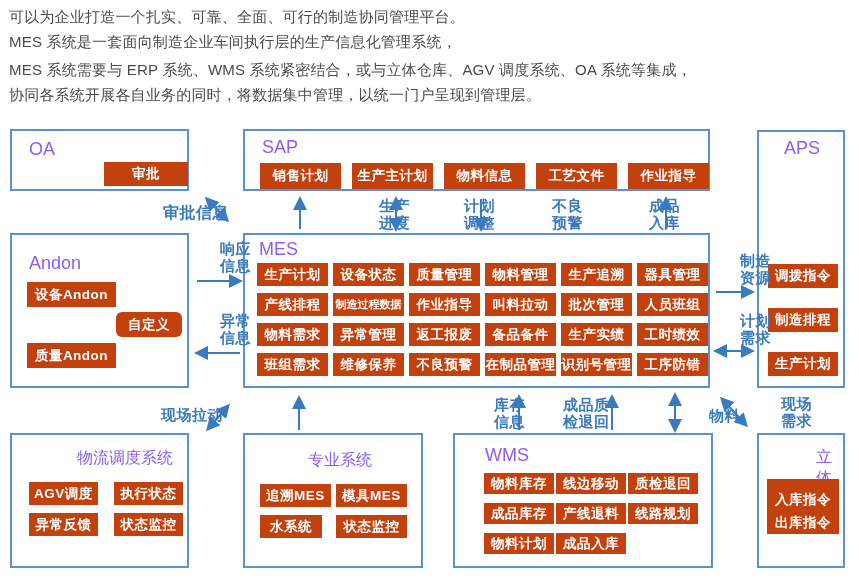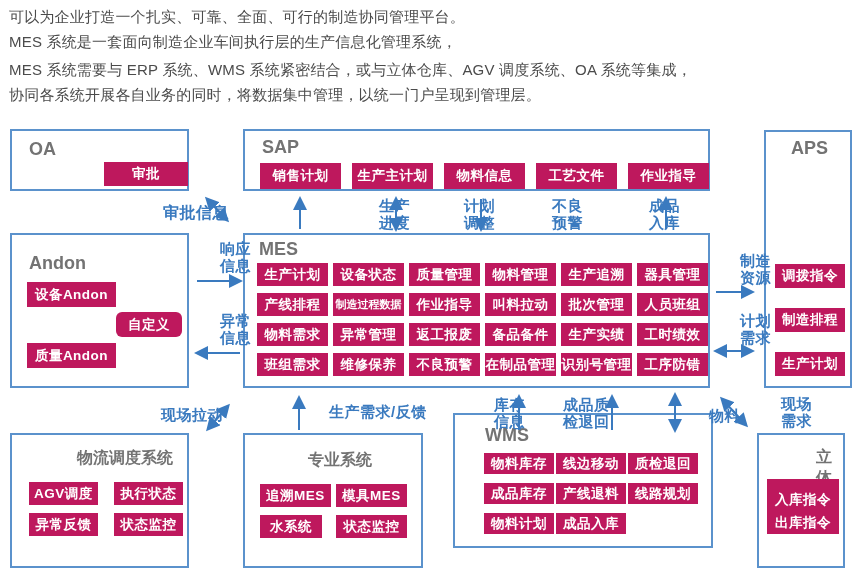--- a/index.html
+++ b/index.html
@@ -10,25 +10,25 @@
   #stage {
     position:relative; width:859px; height:586px; background:#ffffff;
     overflow:hidden;
   }
   
   .intro { position:absolute; left:9px; top:6px; color:#4b4b4b; font-size:15px; }
   .intro p { line-height:22px; margin-bottom:3px; letter-spacing:0.2px; }
   .intro p.gap { margin-top:6px; }
   
   .box { position:absolute; background:#ffffff; border:2px solid #5b92cc; }
-  .box-title { position:absolute; font-weight:bold; color:#737373; font-size:18px; }
+  .box-title { position:absolute; font-weight:normal; color:#8b5cf6; font-size:18px; }
   .box-title.cn { font-size:16px;margin-left:48px; }
   
   .btn {
-    position:absolute; background:#be185d; color:#ffffff;
+    position:absolute; background:#c2410c; color:#ffffff;
     display:flex; align-items:center; justify-content:center;
     font-size:13.5px; font-weight:600; white-space:nowrap; overflow:hidden;
     letter-spacing:0.5px;
   }
   
   .grid { position:absolute; display:grid; }
   .grid .btn { position:static; }
   #mes-grid { left:12px; top:28px; grid-template-columns:repeat(6,71px); gap:7px 5px; }
   #mes-grid .btn { height:23px; }
   #sap-row { left:15px; top:32px; display:flex; gap:11px; position:absolute;text-align:right; }
@@ -63,21 +63,21 @@
     <div class="box-title" style="left:17px;top:6px;">SAP</div>
     <div id="sap-row">
       <span class="btn">销售计划</span>
       <span class="btn">生产主计划</span>
       <span class="btn">物料信息</span>
       <span class="btn">工艺文件</span>
       <span class="btn">作业指导</span>
     </div>
   </div>
 
-  <div class="box" style="left:757px;top:130px;width:88px;height:258px;margin-left:7px;">
+  <div class="box" style="left:757px;top:130px;width:88px;height:258px;">
     <div class="box-title" style="left:25px;top:6px;">APS</div>
     <span class="btn" style="left:9px;top:132px;width:70px;height:24px;">调拨指令</span>
     <span class="btn" style="left:9px;top:176px;width:70px;height:24px;">制造排程</span>
     <span class="btn" style="left:9px;top:220px;width:70px;height:24px;">生产计划</span>
   </div>
 
   <div class="box" style="left:10px;top:233px;width:179px;height:155px;">
     <div class="box-title" style="left:17px;top:18px;">Andon</div>
     <span class="btn" style="left:15px;top:47px;width:89px;height:25px;">设备Andon</span>
     <span class="btn" style="left:104px;top:77px;width:66px;height:25px;border-radius:6px;">自定义</span>
@@ -123,21 +123,21 @@
   </div>
 
   <div class="box" style="left:243px;top:433px;width:180px;height:135px;">
     <div class="box-title cn" style="left:15px;top:15px;">专业系统</div>
     <span class="btn" style="left:15px;top:49px;width:71px;height:23px;">追溯MES</span>
     <span class="btn" style="left:91px;top:49px;width:71px;height:23px;">模具MES</span>
     <span class="btn" style="left:15px;top:80px;width:62px;height:23px;">水系统</span>
     <span class="btn" style="left:91px;top:80px;width:71px;height:23px;">状态监控</span>
   </div>
 
-  <div class="box" style="left:453px;top:413px;width:260px;height:135px;">
+  <div class="box" style="left:453px;top:433px;width:260px;height:135px;">
     <div class="box-title" style="left:30px;top:10px;">WMS</div>
     <div id="wms-grid" class="grid">
       <span class="btn">物料库存</span>
       <span class="btn">线边移动</span>
       <span class="btn">质检退回</span>
       <span class="btn">成品库存</span>
       <span class="btn">产线退料</span>
       <span class="btn">线路规划</span>
       <span class="btn">物料计划</span>
       <span class="btn">成品入库</span>
@@ -153,21 +153,20 @@
   <div class="flow" style="left:140px;top:204px;font-size:16px;">审批信息</div>
   <div class="flow" style="left:356px;top:197px;width:34px;">生产进度</div>
   <div class="flow" style="left:441px;top:197px;width:34px;">计划调整</div>
   <div class="flow" style="left:529px;top:197px;width:34px;">不良预警</div>
   <div class="flow" style="left:626px;top:197px;width:34px;">成品入库</div>
   <div class="flow" style="left:197px;top:240px;width:36px;">响应信息</div>
   <div class="flow" style="left:197px;top:312px;width:36px;">异常信息</div>
   <div class="flow" style="left:717px;top:252px;width:36px;">制造资源</div>
   <div class="flow" style="left:717px;top:312px;width:36px;">计划需求</div>
   <div class="flow" style="left:138px;top:406px;width:80px;">现场拉动</div>
-  <div class="flow" style="left:306px;top:403px;width:140px;">生产需求/反馈</div>
   <div class="flow" style="left:471px;top:396px;width:36px;">库存信息</div>
   <div class="flow" style="left:540px;top:396px;width:52px;">成品质检退回</div>
   <div class="flow" style="left:686px;top:407px;width:40px;">物料</div>
   <div class="flow" style="left:758px;top:395px;width:36px;">现场需求</div>
 
   <svg id="arrows" width="859" height="586">
     <defs>
       <marker id="ah" markerWidth="8" markerHeight="8" refX="5.5" refY="3.5" orient="auto-start-reverse">
         <path d="M0,0 L7,3.5 L0,7 z" fill="#3a7abf"></path>
       </marker>

